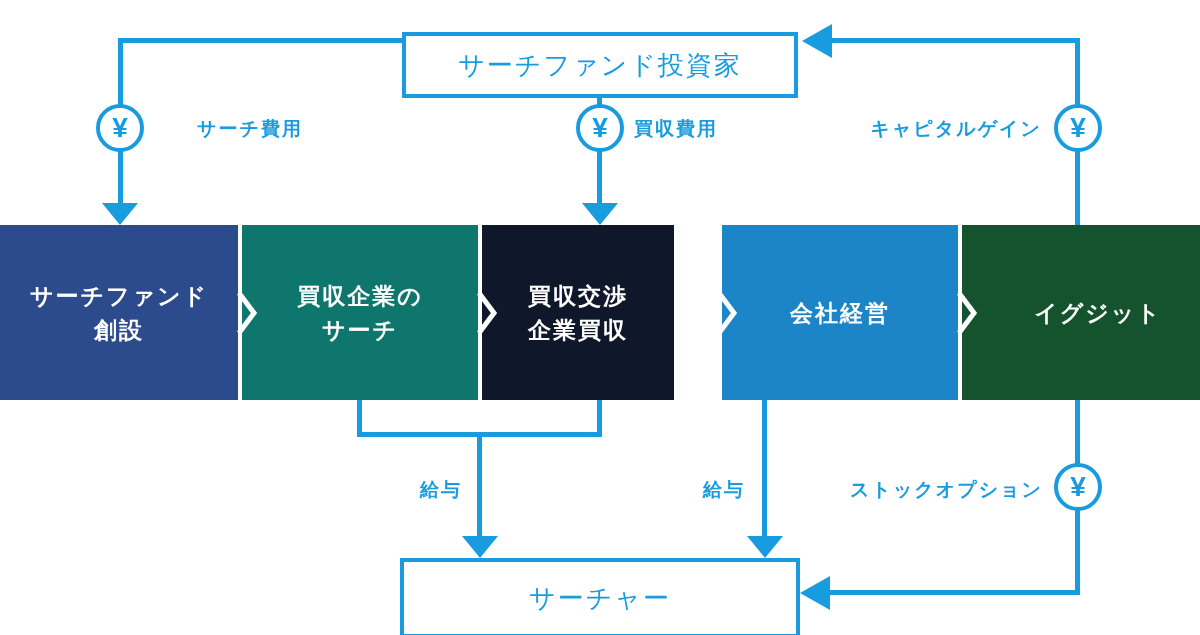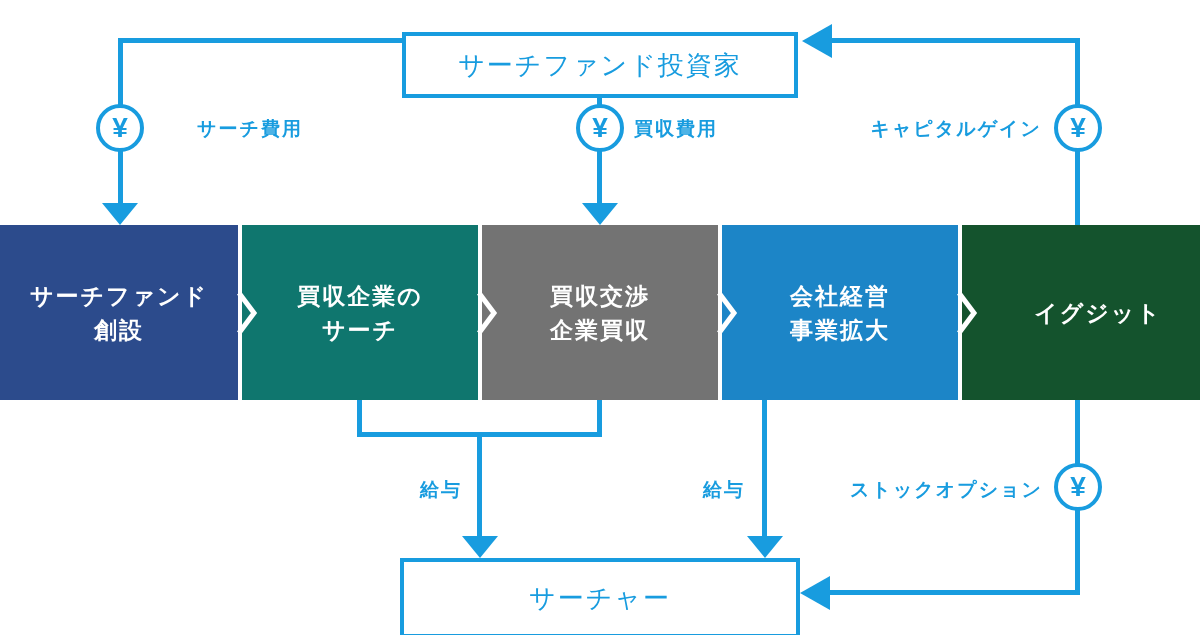--- a/index.html
+++ b/index.html
@@ -106,27 +106,26 @@
   </div>
 
   <div class="step" style="left: 0px; width: 238px; background-color: rgb(44, 75, 140);">
     <span>サーチファンド</span>
     <span>創設</span>
   </div>
   <div class="step" style="left: 242px; width: 236px; background-color: #0f766e;">
     <span>買収企業の</span>
     <span>サーチ</span>
   </div>
-  <div class="step" style="left: 482px; width: 236px; background-color: #737373;">
+  <div class="step" style="left: 482px; width: 192px; background-color: #0f172a;">
     <span>買収交渉</span>
     <span>企業買収</span>
   </div>
   <div class="step" style="left: 722px; width: 236px; background-color: rgb(28, 133, 199);">
     <span>会社経営</span>
-    <span>事業拡大</span>
   </div>
   <div class="step" style="left: 962px; width: 272px; background-color: #14532d;">
     <span>イグジット</span>
   </div>
 
   <div class="sep" style="left:237px;">
     <svg width="22" height="46" viewBox="0 0 22 46">
         <path d="M2,3 L17,23 L2,43" fill="none" stroke="#ffffff" stroke-width="5"></path>
       </svg>
   </div>

